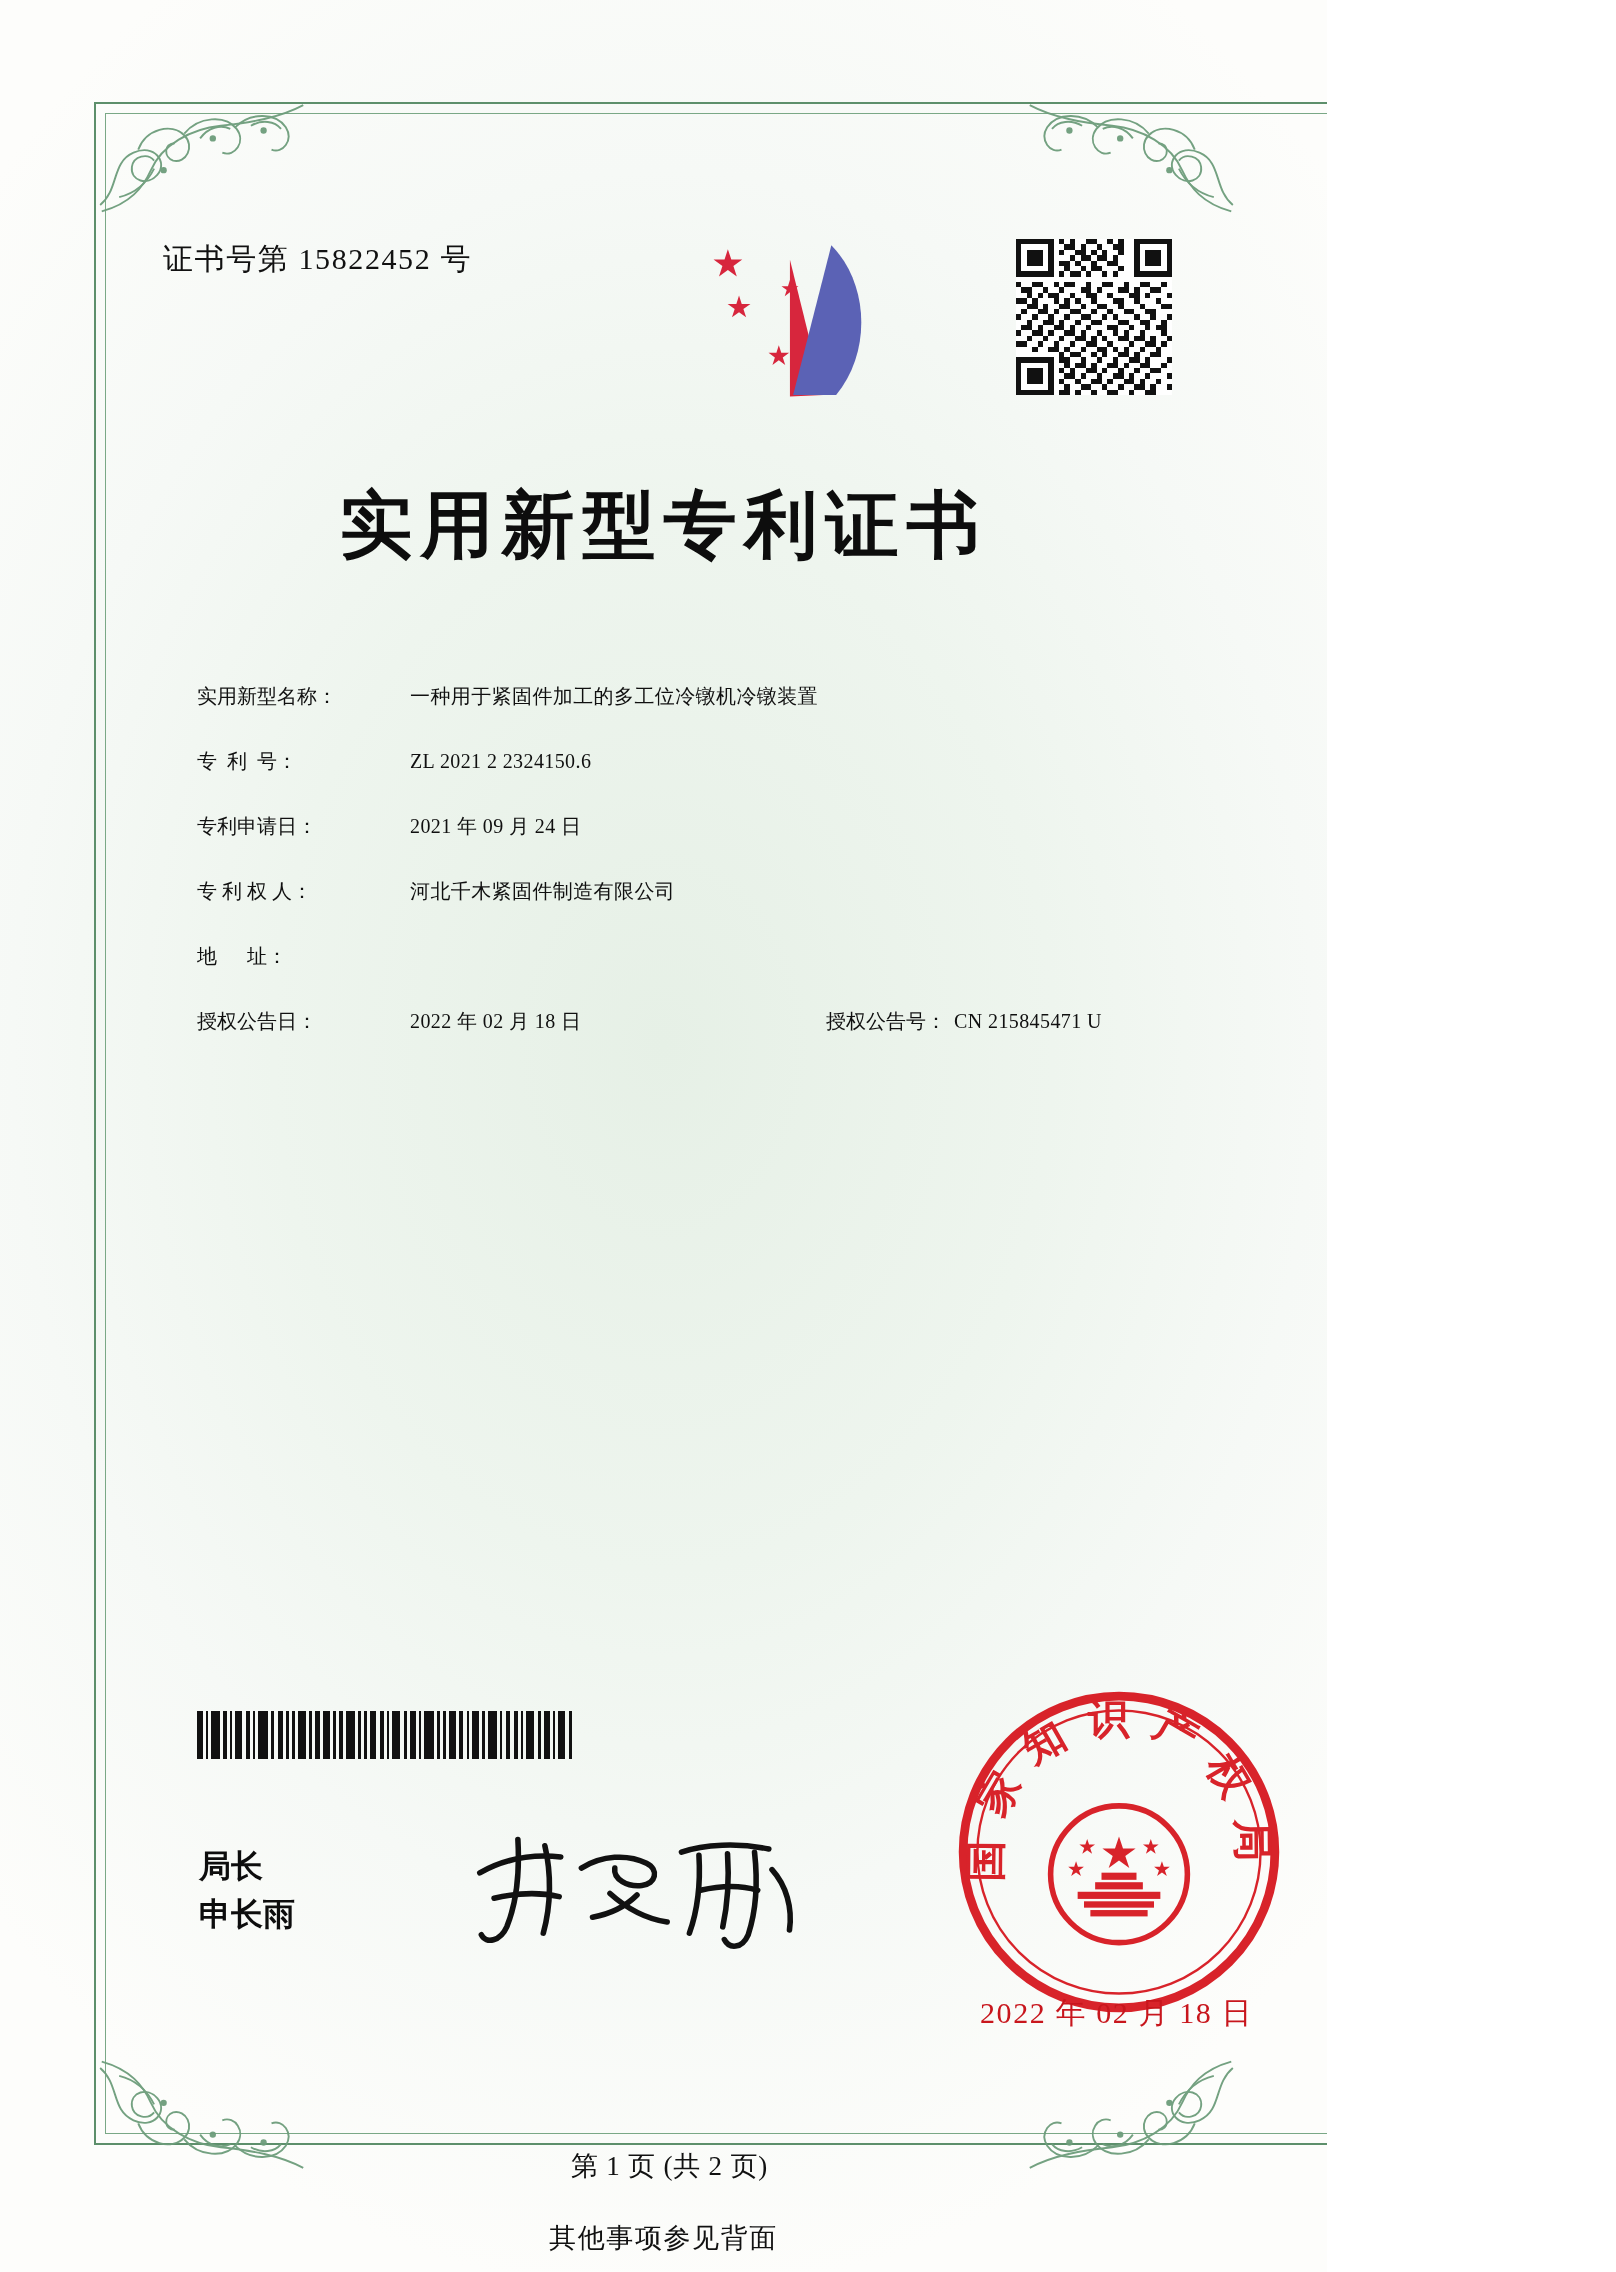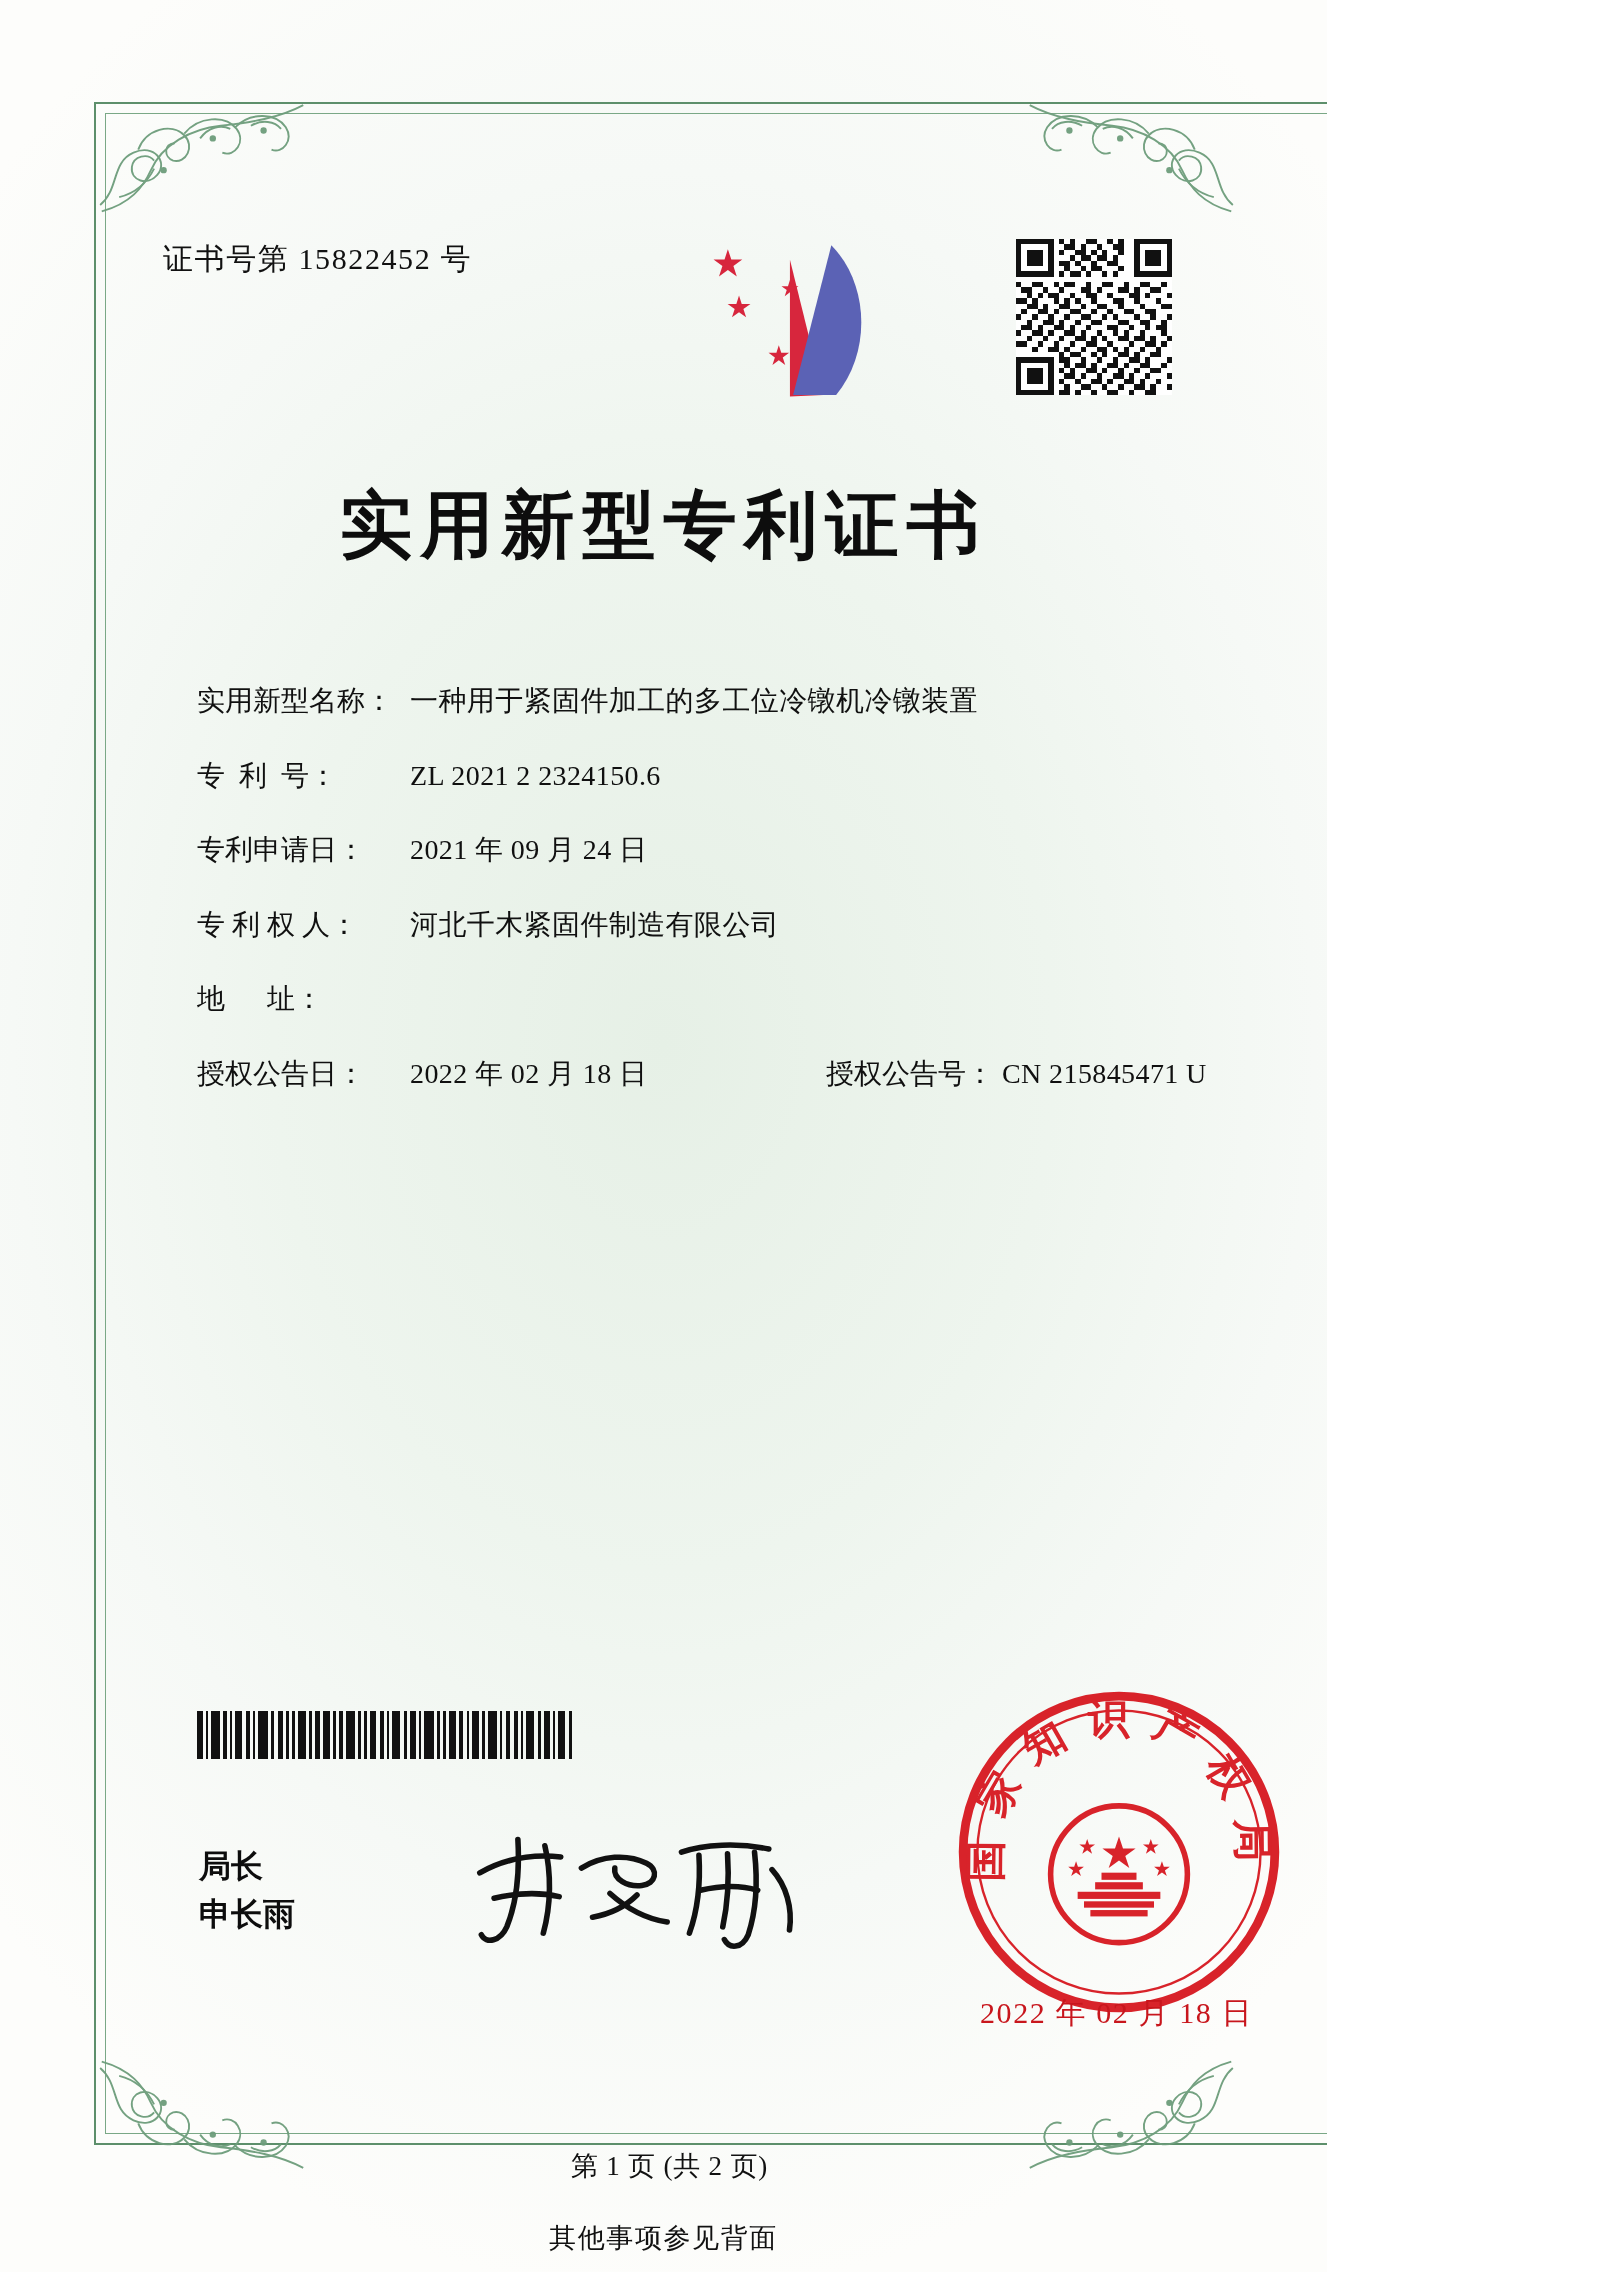--- a/index.html
+++ b/index.html
@@ -96,21 +96,21 @@
     color: #0d0d0d;
     font-family: "DejaVu Serif", "Liberation Serif", serif;
   }
 
   
   .fields {
     position: absolute;
     left: 197px;
     top: 684px;
     width: 1225px;
-    font-size: 28px;
+    font-size: 20px;
     line-height: 1.2;
   }
   .field-row {
     display: flex;
     align-items: flex-start;
     margin-bottom: 41px;
   }
   .field-label {
     width: 213px;
     flex: 0 0 213px;

